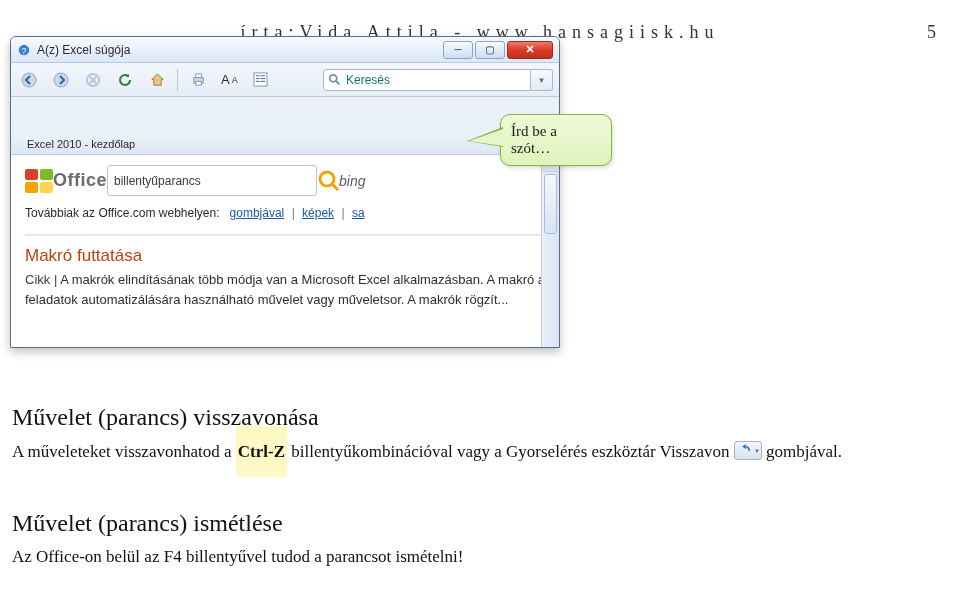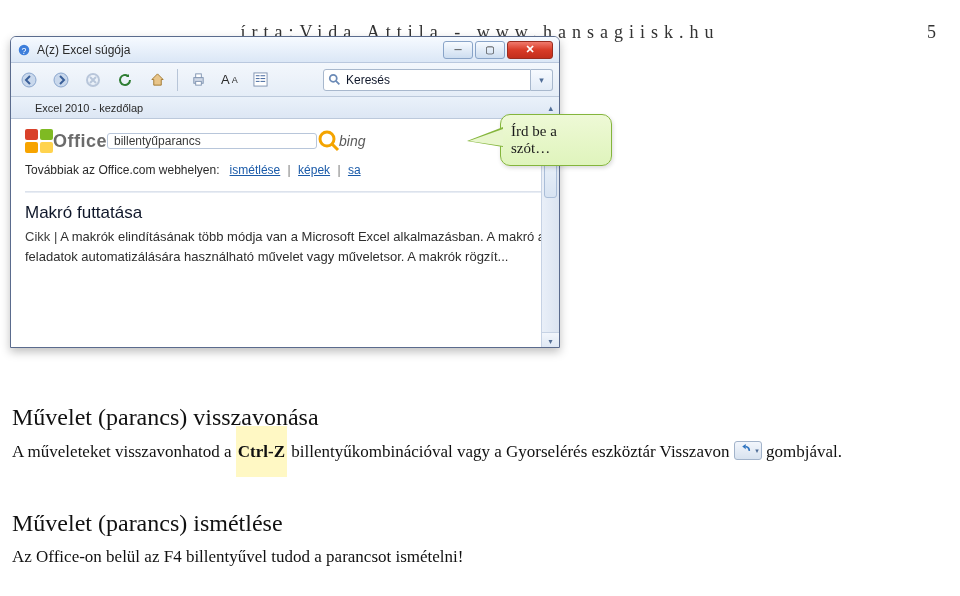--- a/index.html
+++ b/index.html
@@ -109,43 +109,44 @@
     border: 1px solid #a8b8cd;
     border-radius: 3px 0 0 3px;
     padding: 0 4px 0 22px;
     position: relative;
   }
   .search-box .mag {
     position: absolute; left: 4px; top: 3px;
     width: 14px; height: 14px; color: #6b8ab6;
   }
   .search-box span {
-    color: #0f172a;
+    color: #0f766e;
     font-size: 12px;
   }
   .search-dd {
     width: 22px; height: 22px;
     border: 1px solid #a8b8cd; border-left: none;
     border-radius: 0 3px 3px 0;
     background: linear-gradient(#f6faff,#e2ebf6);
     display: inline-flex; align-items: center; justify-content: center;
     color: #4f6d97;
     font-size: 9px;
   }
 
   .crumbbar {
     height: 22px;
     display: flex;
     align-items: center;
-    padding: 0 24px;
+    padding: 0 16px;
     background: linear-gradient(#eaf1fa,#dde7f4);
     border-bottom: 1px solid #bcc9db;
     font-size: 11px;
     color: #2a2a2a;
     position: relative;
+    margin-top: 36px;
   }
   .crumbbar .caret { position: absolute; right: 6px; font-size: 9px; color:#4f6d97;}
 
   .pane {
     background: #fff;
     height: 230px;
     padding: 10px 12px 0 14px;
     position: relative;
     overflow: hidden;
   }
@@ -162,21 +163,21 @@
   .office-logo div {
     border-radius: 2px;
   }
   .ol1 { width:13px; height:11px; background:#d9412a; }
   .ol2 { width:13px; height:11px; background:#7fba23; margin-left:2px; }
   .ol3 { width:13px; height:11px; background:#f7a400; margin-top:2px;}
   .ol4 { width:13px; height:11px; background:#ffd34e; margin-left:2px; margin-top:2px;}
   .office-word { color:#6b6b6b; font-size: 18px; font-weight: 600; letter-spacing: .5px; }
   .search-field {
     flex: 1;
-    height: 16px;
+    height: 31px;
     background: #fff;
     border: 1px solid #b8c6da;
     border-radius: 3px;
     padding: 0 6px;
     font-size: 12px;
     color: #3a3a3a;
     display: flex; align-items: center;
     max-width: 210px;
   }
   .bing-ico {
@@ -188,21 +189,21 @@
     font-size: 12px;
     color: #2a2a2a;
     margin-bottom: 14px;
   }
   .more-row .lnk { color:#1a5aa8; text-decoration: underline; }
   .more-row .sep { color:#7b7b7b; margin: 0 4px;}
   .rule {
     height: 2px; background: linear-gradient(#d6dde8,#edf2f8); margin-bottom: 10px;
   }
   .article-title {
-    color: #0f172a;
+    color: #c2410c;
     font-size: 17px;
     margin: 0 0 4px 0;
   }
   .article-body {
     font-size: 13px;
     color: #2e2e2e;
     line-height: 1.5;
   }
   .article-body .cikk { color:#404040; }
 
@@ -395,21 +396,21 @@
             <circle cx="9" cy="9" r="7" fill="none" stroke="#f4a400" stroke-width="3"></circle>
             <path d="M14 14 L20 20" stroke="#f4a400" stroke-width="3"></path>
           </svg>
       </span>
       <span class="bing-word">bing</span>
     </div>
 
     <div class="more-row">
       <span>Továbbiak az Office.com webhelyen:</span>
       &nbsp;
-      <span class="lnk">ismétlése</span>
+      <span class="lnk">gombjával</span>
       <span class="sep">|</span>
       <span class="lnk">képek</span>
       <span class="sep">|</span>
       <span class="lnk">sa</span>
     </div>
 
     <div class="rule"></div>
 
     <div class="article-title">Makró futtatása</div>
     <div class="article-body">

